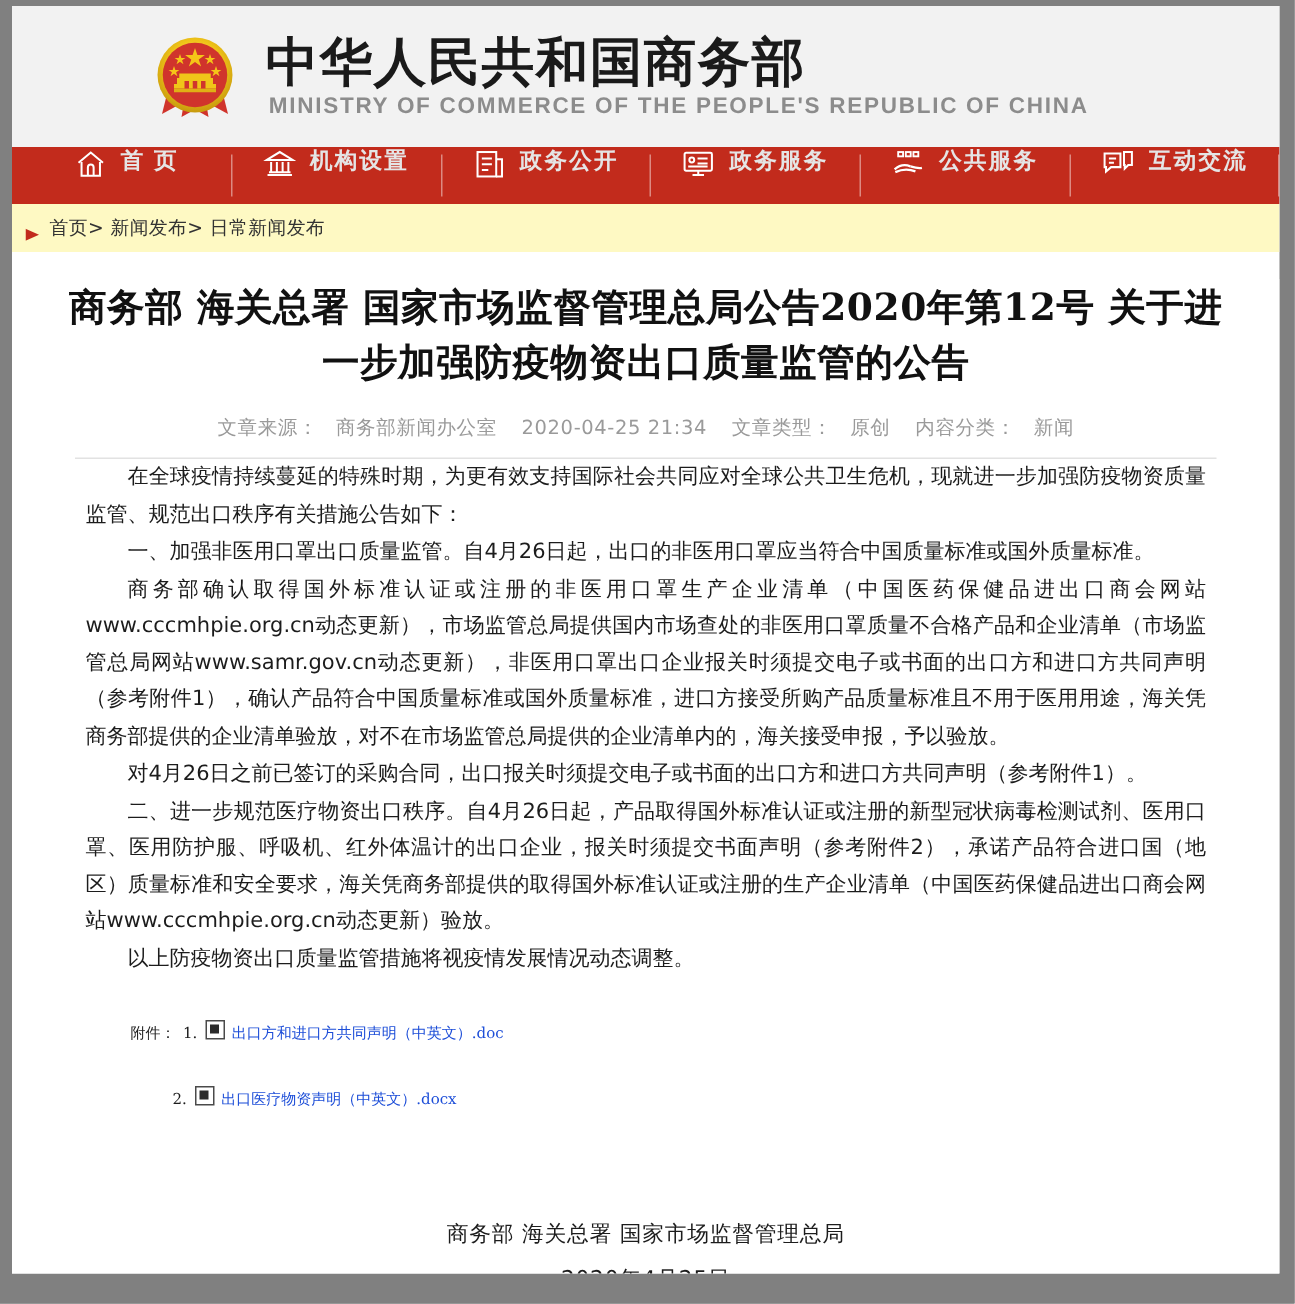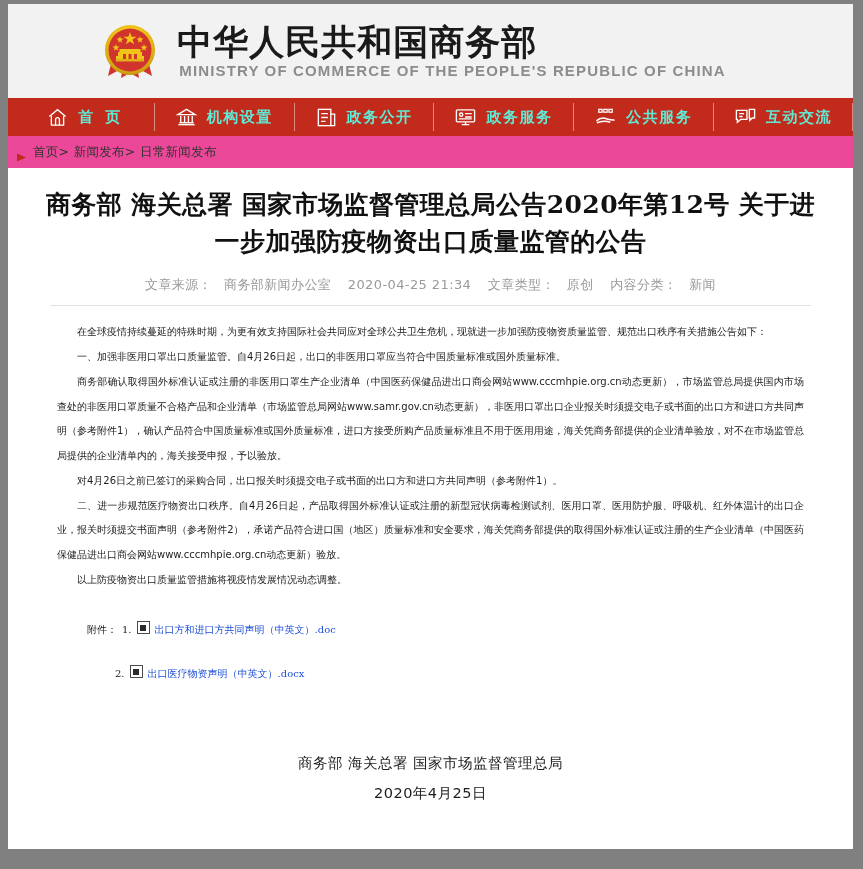--- a/index.html
+++ b/index.html
@@ -64,31 +64,31 @@
   
   .main-nav {
     height: 38px;
     background: #c22b1c;
     display: flex;
     align-items: stretch;
     padding-left: 6px;
   }
   .nav-item {
     display: flex;
-    align-items: center;
+    align-items: flex-start;
     justify-content: center;
     gap: 9px;
     flex: 1 1 0;
-    color: #5eead4;
+    color: #e5e5e5;
     font-size: 15px;
     font-weight: bold;
     letter-spacing: 1.5px;
     position: relative;
     cursor: pointer;
-    font-family: Liberation Mono, monospace;
+    font-family: Liberation Sans, sans-serif;
     padding: 0 4px;
   }
   .nav-item + .nav-item::before {
     content: "";
     position: absolute;
     left: 0; top: 5px; bottom: 5px;
     width: 1px;
     background: rgba(255,255,255,0.45);
   }
   .nav-item:last-child::after {
@@ -101,21 +101,21 @@
   .nav-icon { width: 23px; height: 23px; flex: 0 0 auto; display:block; }
   .nav-label { white-space: nowrap; }
 
   
   .breadcrumb-bar {
     height: 32px;
     display: flex;
     align-items: center;
     padding-left: 9px;
     gap: 7px;
-    background: #ec4899;
+    background: #fef9c3;
   }
   .bc-arrow { width: 9px; height: 9px; display:block; }
   .breadcrumb-text {
     font-size: 12.5px;
     color: #333333;
     font-family: "DejaVu Sans", "Liberation Sans", sans-serif;
     letter-spacing: 0.3px;
   }
 
   
@@ -143,23 +143,22 @@
   }
   .article-meta span { margin: 0 6px; }
   .meta-rule {
     border: none;
     border-top: 1px solid #e2e2e2;
     margin: 11px 28px 0 28px;
   }
 
   .article-body {
     padding: 0 35px;
-    margin-top: 14px;
-    font-family: "DejaVu Sans", "Liberation Sans", sans-serif;
-    font-size: 10px;
+    font-family: "DejaVu Sans", "Liberation Sans", sans-serif;
+    font-size: 14px;
     color: #1c1c1c;
     line-height: 24.5px;
     text-align: justify;
     text-justify: inter-ideograph;
   }
   .article-body p {
     margin: 0 0 0.5px 0;
     text-indent: 2em;
   }
 

